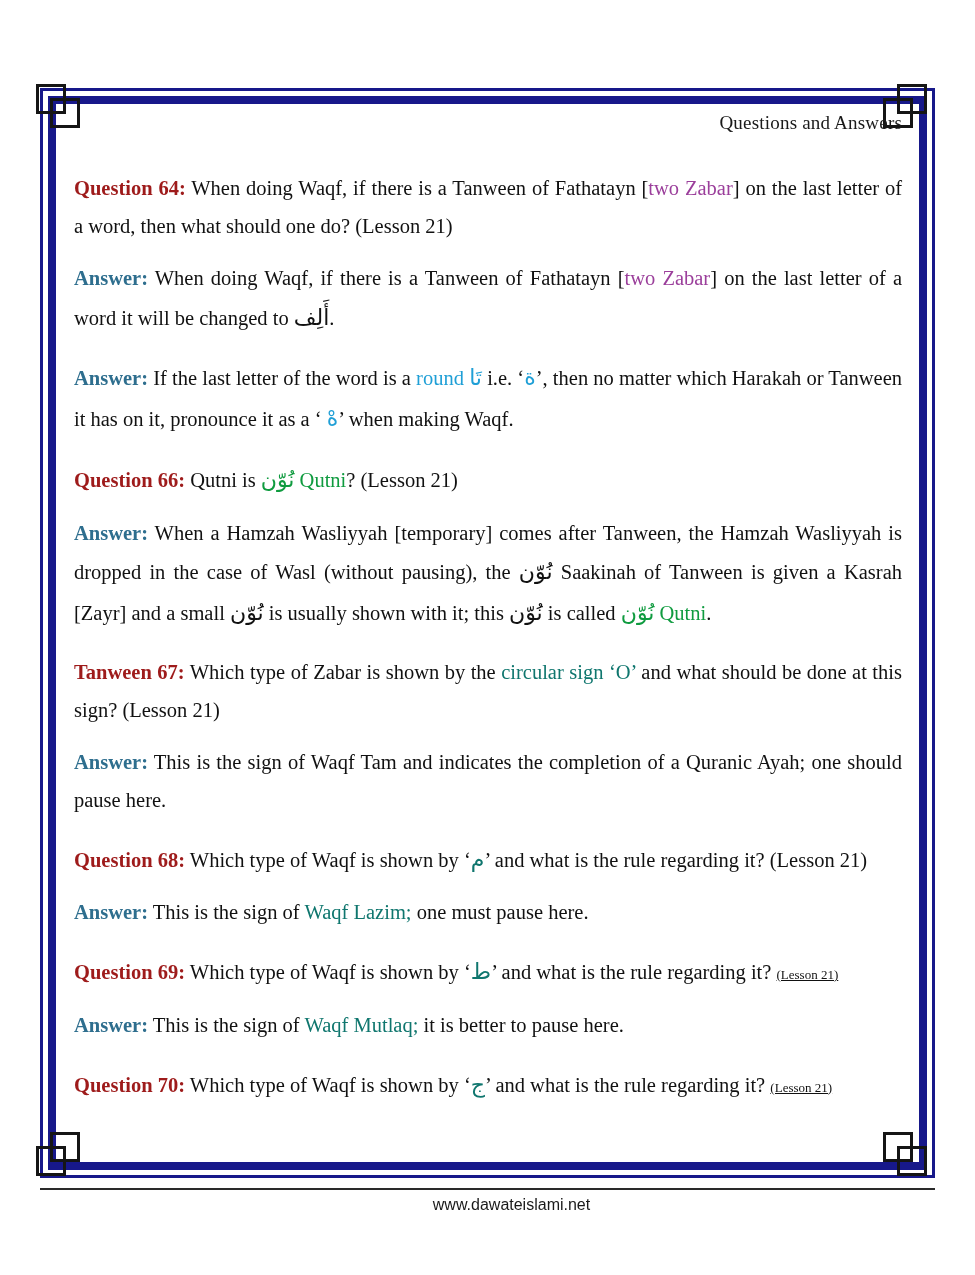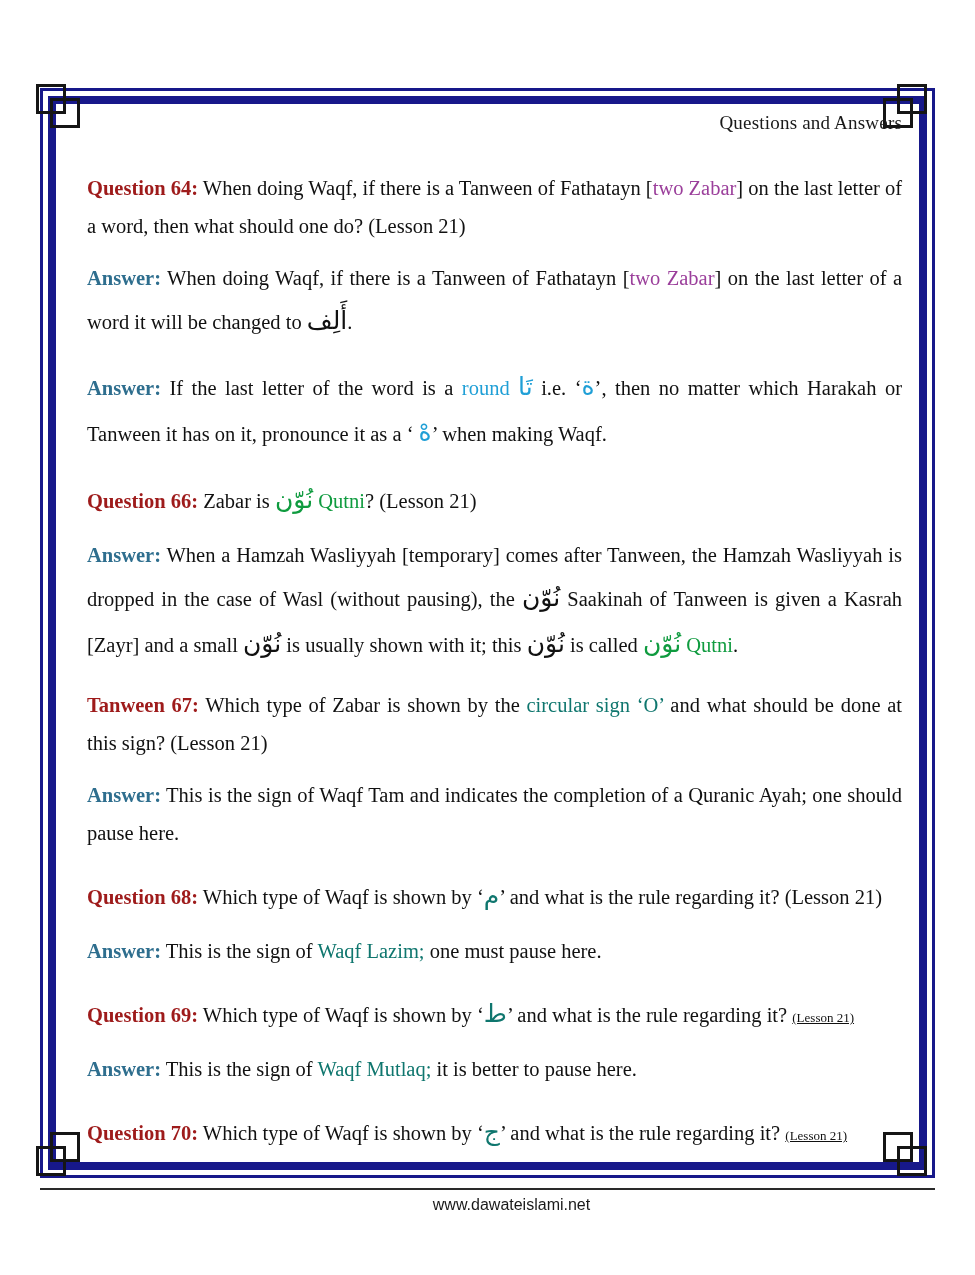--- a/index.html
+++ b/index.html
@@ -82,21 +82,21 @@
 
   .qa-block {
     margin-bottom: 20px;
   }
   .para {
     font-size: 20.5px;
     line-height: 1.85;
     color: #111111;
     text-align: justify;
     text-justify: inter-word;
-    margin: 0 0 14px 13px;
+    margin: 0 0 14px 0;
     hyphens: none;
   }
   .para.last { margin-bottom: 0; }
   
   .para { text-align-last: left; }
 
   .q-label {
     color: #9e1b1b;
     font-weight: bold;
   }
@@ -105,21 +105,21 @@
     font-weight: bold;
   }
 
   .hl-purple { color: #9b3f9b; }
   .hl-blue   { color: #1f9fd6; }
   .hl-green  { color: #0f9b3f; }
   .hl-red    { color: #0f766e; }
 
   .ar {
     font-family: "DejaVu Sans", sans-serif;
-    font-size: 25px;
+    font-size: 22px;
     direction: rtl;
     unicode-bidi: isolate;
   }
 
   .lesson-small { font-size: 13px; text-decoration: underline; }
 
   .page-number {
     position: absolute;
     left: 0; right: 0;
     top: 1122px;
@@ -177,21 +177,21 @@
 
     <div id="qa-container">
         <div class="qa-block">
           <p class="para"><span class="q-label">Question 64:</span><span> When doing Waqf, if there is a Tanween of Fathatayn [</span><span class="hl-purple">two Zabar</span><span>] on the last letter of a word, then what should one do? (Lesson 21)</span></p>
           <p class="para last"><span class="a-label">Answer:</span><span> When doing Waqf, if there is a Tanween of Fathatayn [</span><span class="hl-purple">two Zabar</span><span>] on the last letter of a word it will be changed to </span><span class="ar">أَلِف</span><span>.</span></p>
         </div>
         <div class="qa-block">
           <p class="para last"><span class="a-label">Answer:</span><span> If the last letter of the word is a </span><span class="hl-blue">round</span><span> </span><span class="ar hl-blue">تَا</span><span> i.e. ‘</span><span class="ar hl-blue">ة</span><span>’, then no matter which Harakah or Tanween it has on it, pronounce it as a ‘ </span><span class="ar hl-blue">هْ</span><span>’ when making Waqf.</span></p>
         </div>
         <div class="qa-block">
-          <p class="para"><span class="q-label">Question 66:</span><span> Zabar is </span><span class="ar hl-green">نُوّن</span><span> </span><span class="hl-green">Qutni</span><span>? (Lesson 21)</span></p>
+          <p class="para"><span class="q-label">Question 66:</span><span> Qutni is </span><span class="ar hl-green">نُوّن</span><span> </span><span class="hl-green">Qutni</span><span>? (Lesson 21)</span></p>
           <p class="para last"><span class="a-label">Answer:</span><span> When a Hamzah Wasliyyah [temporary] comes after Tanween, the Hamzah Wasliyyah is dropped in the case of Wasl (without pausing), the </span><span class="ar">نُوّن</span><span> Saakinah of Tanween is given a Kasrah [Zayr] and a small </span><span class="ar">نُوّن</span><span> is usually shown with it; this </span><span class="ar">نُوّن</span><span> is called </span><span class="ar hl-green">نُوّن</span><span> </span><span class="hl-green">Qutni</span><span>.</span></p>
         </div>
         <div class="qa-block">
           <p class="para"><span class="q-label">Tanween 67:</span><span> Which type of Zabar is shown by the </span><span class="hl-red">circular sign ‘O’</span><span> and what should be done at this sign? (Lesson 21)</span></p>
           <p class="para last"><span class="a-label">Answer:</span><span> This is the sign of Waqf Tam and indicates the completion of a Quranic Ayah; one should pause here.</span></p>
         </div>
         <div class="qa-block">
           <p class="para"><span class="q-label">Question 68:</span><span> Which type of Waqf is shown by ‘</span><span class="ar hl-red">م</span><span>’ and what is the rule regarding it? (Lesson 21)</span></p>
           <p class="para last"><span class="a-label">Answer:</span><span> This is the sign of </span><span class="hl-red">Waqf Lazim;</span><span> one must pause here.</span></p>
         </div>

